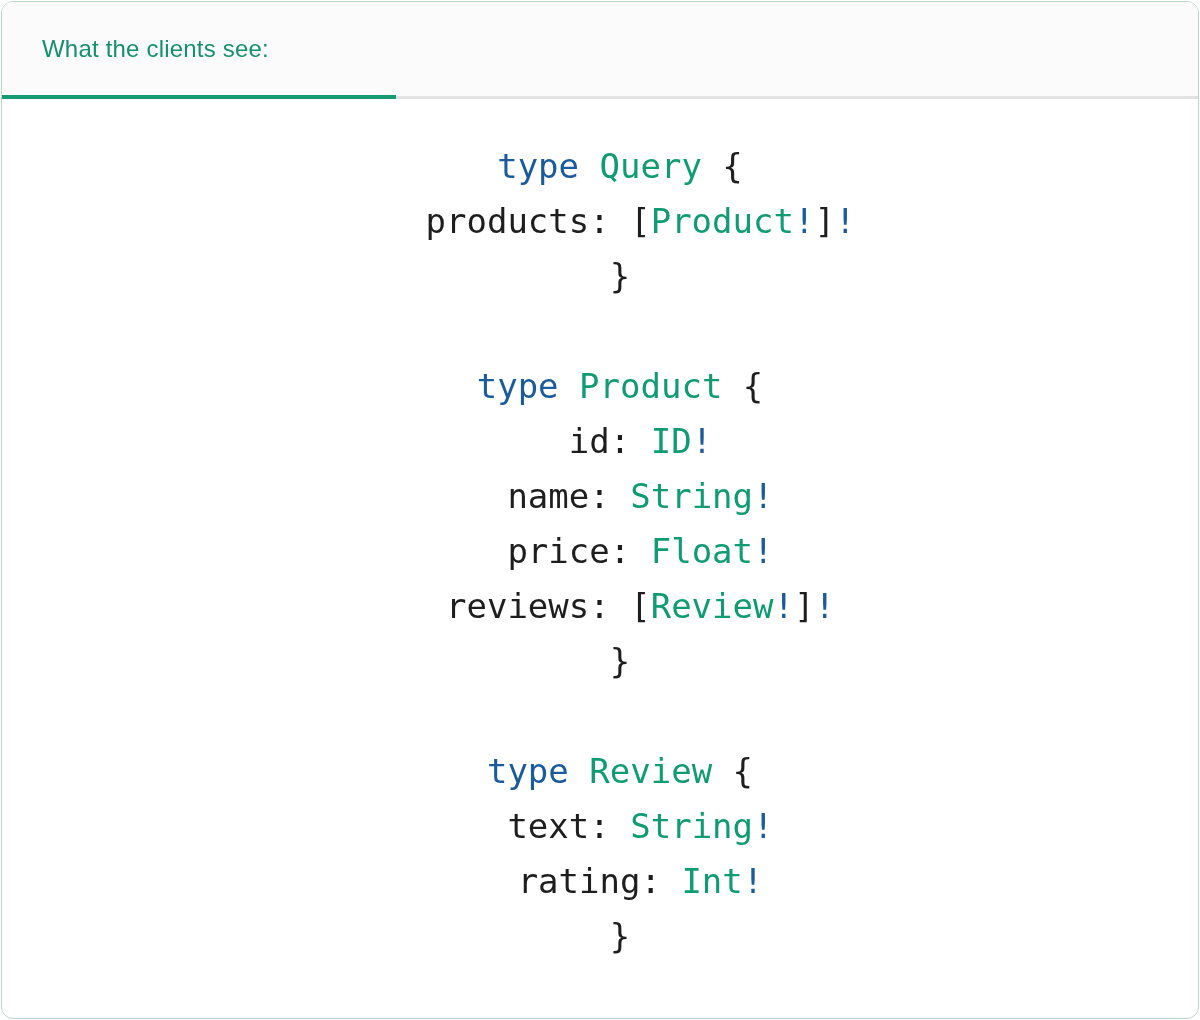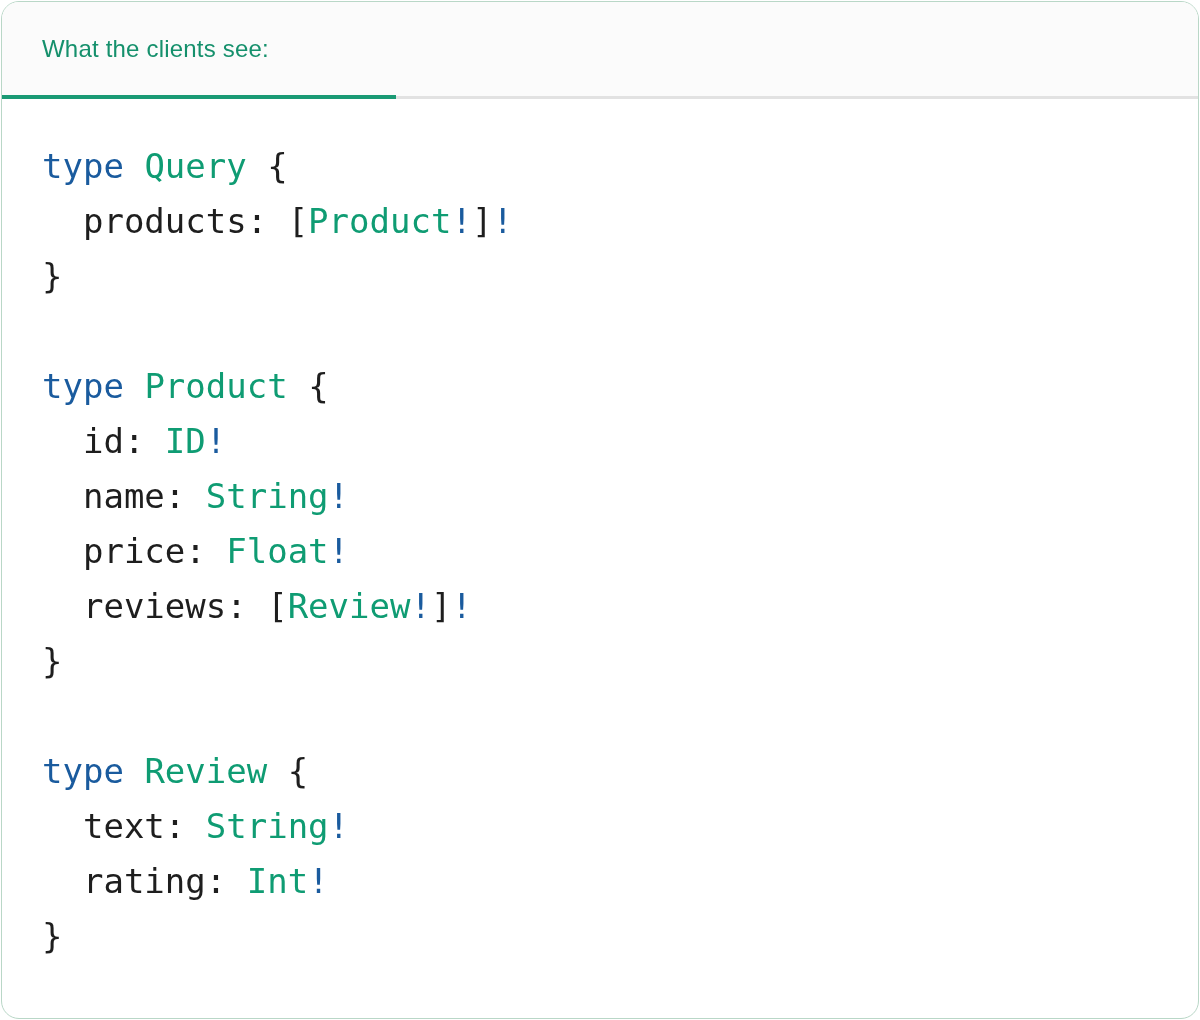--- a/index.html
+++ b/index.html
@@ -10,21 +10,21 @@
     height: 1020px;
     overflow: hidden;
   }
   .card {
     box-sizing: border-box;
     width: 1198px;
     height: 1018px;
     margin: 1px;
     background: var(--bodybg, #ffffff);
     border: 1px solid var(--cardborder, #b9d7c7);
-    border-radius: 18px;
+    border-radius: 12px;
     overflow: hidden;
   }
   .tabbar {
     box-sizing: border-box;
     height: 97px;
     background: var(--tabbg, #fbfbfb);
     border-bottom: 3px solid var(--divider, #e2e2e2);
     position: relative;
   }
   .tab {
@@ -54,20 +54,21 @@
     z-index: 2;
   }
   pre.code {
     margin: 40px 0 0 40px;
     padding: 0;
     font-family: "DejaVu Sans Mono", "Liberation Mono", monospace;
     font-size: 34px;
     line-height: 55px;
     color: var(--pl, #1e1e1e);
     white-space: pre;
+    text-align: center;
   }
   .code .kw { color: var(--kw, #1a5b9e); }
   .code .tp { color: var(--tp, #0f9c73); }
   .code .pl { color: var(--pl, #1e1e1e); }
 </style>
 </head>
 <body>
 
 <div class="card">
   <div class="tabbar">

